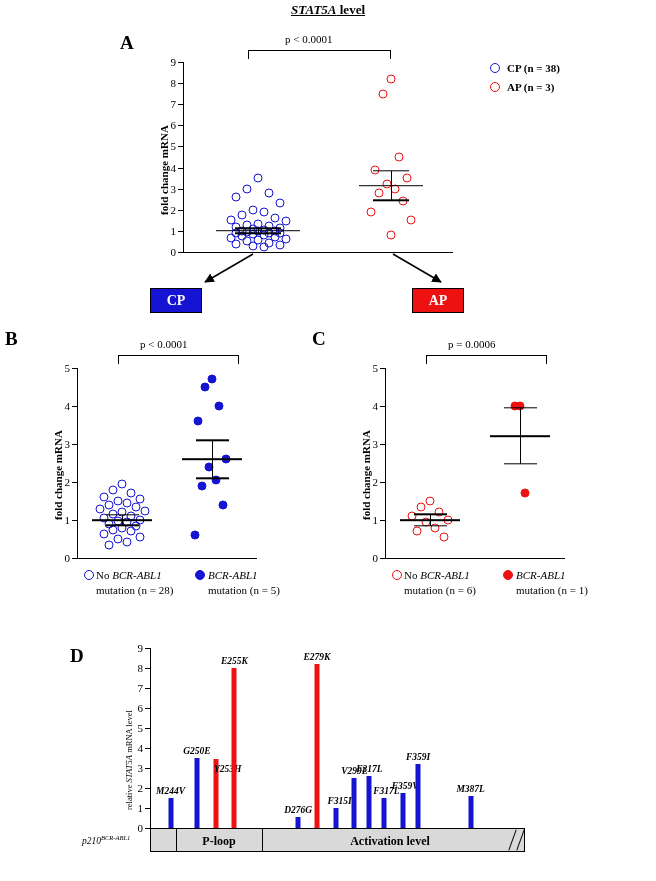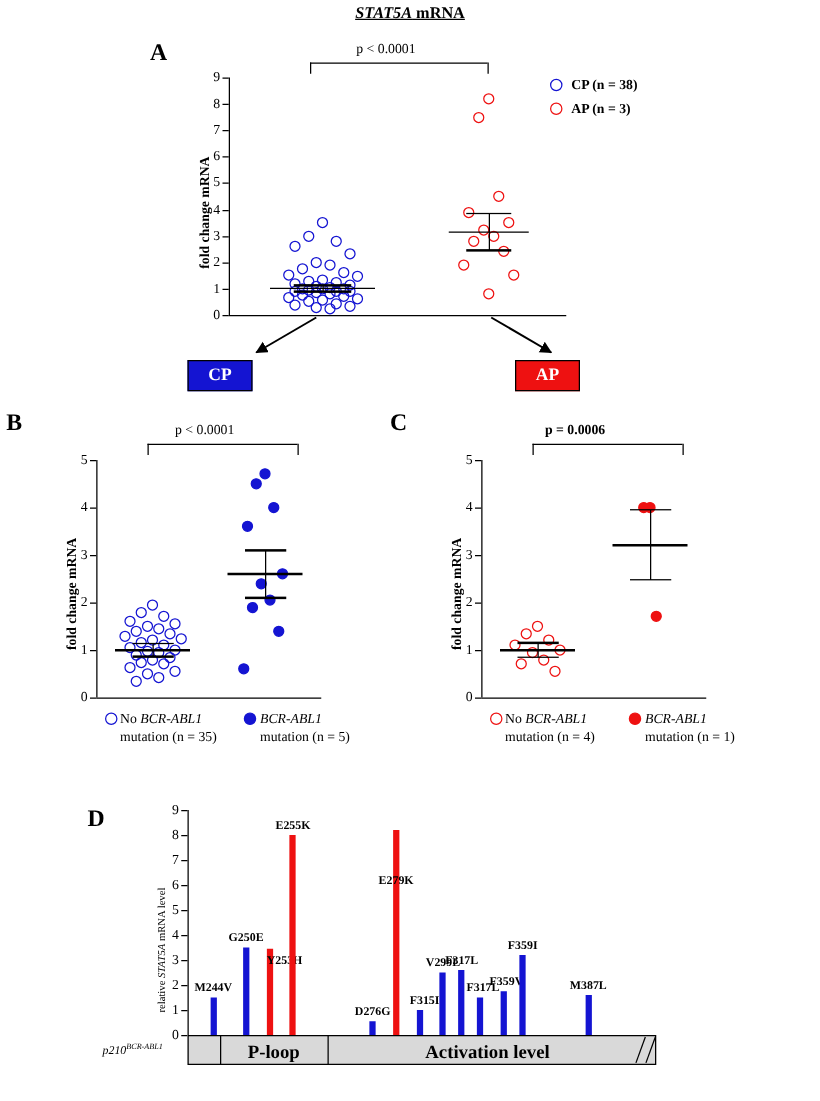--- a/index.html
+++ b/index.html
@@ -87,40 +87,40 @@
            transform:translate(-50%,-50%); }
 
   
   .d-ytitle {
     position:absolute; font-size:8.5px; transform-origin:0 0;
     transform:rotate(-90deg); white-space:nowrap;
   }
   .d-ytitle .ital { font-style:italic; }
   .mutbar { position:absolute; bottom:0; transform:translateX(-50%); }
   .mutlabel {
-    position:absolute; font-size:9.5px; font-weight:bold;
+    position:absolute; font-size:9.5px; font-style:italic; font-weight:bold;
     white-space:nowrap; transform:translateX(-50%);
   }
   .protein-bar {
     position:absolute; background:#d9d9d9; border:1.2px solid #000;
   }
   .dom-div { position:absolute; width:1.2px; background:#000; }
   .dom-label {
-    position:absolute; font-size:15px; font-weight:bold; white-space:nowrap;
+    position:absolute; font-size:12px; font-weight:bold; white-space:nowrap;
     transform:translateX(-50%);
   }
   .p210 { position:absolute; font-size:9.5px; font-style:italic; white-space:nowrap; }
   .p210 sup { font-size:6.5px; }
   .slash { position:absolute; width:1.2px; height:22px; background:#000; }
 </style>
 </head>
 <body>
 
 <div class="fig-title">
-  <u><span class="ital">STAT5A</span><span> mRNA</span></u>
+  <u><span class="ital">STAT5A</span><span> level</span></u>
 </div>
 
 <div class="panel-letter" style="left:120px; top:32px;">A</div>
 
 <div class="plot" id="plotA" style="left:183px; top:62px; width:270px; height:190px;">
   <div class="axis-y" style="height:190px;"></div>
   <div class="axis-x" style="left:0; top:190px; width:270px;"></div>
   <div id="A-ticks">
       <div class="ytick" style="top: 0px;"></div>
       <div class="ylabelnum" style="top: 0px;">9</div>
@@ -206,21 +206,21 @@
       <div class="errcap" style="left: 190.4px; width: 35.2px; top: 138.278px;"></div>
     </div>
 </div>
 <div class="ytitle" style="left:158px; top:215px;">fold change mRNA</div>
 
 <div class="pval" style="left:285px; top:33px;">p &lt; 0.0001</div>
 <div class="pbar" style="left:248px; top:50px; width:142px;"></div>
 <div class="pbar-l" style="left:248px; top:50px; height:9px;"></div>
 <div class="pbar-r" style="left:390px; top:50px; height:9px;"></div>
 
-<div class="legend" style="left:440px; top:62px;">
+<div class="legend" style="left:490px; top:62px;">
   <div class="row">
     <span class="mk b"></span>
     <span>CP (n = 38)</span>
   </div>
   <div class="row">
     <span class="mk r"></span>
     <span>AP (n = 3)</span>
   </div>
 </div>
 
@@ -310,21 +310,21 @@
 <div class="ytitle" style="left:52px; top:520px;">fold change mRNA</div>
 
 <div class="pval" style="left:140px; top:338px;">p &lt; 0.0001</div>
 <div class="pbar" style="left:118px; top:355px; width:120px;"></div>
 <div class="pbar-l" style="left:118px; top:355px; height:9px;"></div>
 <div class="pbar-r" style="left:238px; top:355px; height:9px;"></div>
 
 <div class="xmark open-blue" style="left:89px; top:575px; border:1.5px solid #1414d2;"></div>
 <div class="xcat" style="left:96px; top:568px; text-align:left;">
   <span>No </span><span class="ital">BCR-ABL1</span><br>
-  <span>mutation (n = 35)</span>
+  <span>mutation (n = 28)</span>
 </div>
 
 <div class="xmark fill-blue" style="left:200px; top:575px; background:#1414d2; border:1.5px solid #1414d2;"></div>
 <div class="xcat" style="left:208px; top:568px; text-align:left;">
   <span class="ital">BCR-ABL1</span><br>
   <span>mutation (n = 5)</span>
 </div>
 
 <div class="panel-letter" style="left:312px; top:328px;">C</div>
 
@@ -365,29 +365,29 @@
       <div class="errcap" style="left: 28.5px; width: 33px; top: 146.3px;"></div>
       <div class="errcap" style="left: 28.5px; width: 33px; top: 157.7px;"></div>
       <div class="meanline" style="left: 105px; width: 60px; top: 68.4px;"></div>
       <div class="errbar" style="left: 135px; top: 39.9px; height: 55.86px;"></div>
       <div class="errcap" style="left: 118.5px; width: 33px; top: 39.9px;"></div>
       <div class="errcap" style="left: 118.5px; width: 33px; top: 95.76px;"></div>
     </div>
 </div>
 <div class="ytitle" style="left:360px; top:520px;">fold change mRNA</div>
 
-<div class="pval" style="left:436px; top:338px;font-weight:bold;">p = 0.0006</div>
+<div class="pval" style="left:448px; top:338px;">p = 0.0006</div>
 <div class="pbar" style="left:426px; top:355px; width:120px;"></div>
 <div class="pbar-l" style="left:426px; top:355px; height:9px;"></div>
 <div class="pbar-r" style="left:546px; top:355px; height:9px;"></div>
 
 <div class="xmark open-red" style="left:397px; top:575px; border:1.5px solid #ee1111;"></div>
 <div class="xcat" style="left:404px; top:568px; text-align:left;">
   <span>No </span><span class="ital">BCR-ABL1</span><br>
-  <span>mutation (n = 4)</span>
+  <span>mutation (n = 6)</span>
 </div>
 
 <div class="xmark fill-red" style="left:508px; top:575px; background:#ee1111; border:1.5px solid #ee1111;"></div>
 <div class="xcat" style="left:516px; top:568px; text-align:left;">
   <span class="ital">BCR-ABL1</span><br>
   <span>mutation (n = 1)</span>
 </div>
 
 <div class="panel-letter" style="left:70px; top:645px;">D</div>
 
@@ -420,21 +420,21 @@
       <div class="mutlabel" style="left: 20.625px; top: 138px;">M244V</div>
       <div class="mutbar" style="left: 46.875px; width: 5px; height: 70px; background: rgb(20, 20, 210);"></div>
       <div class="mutlabel" style="left: 46.875px; top: 98px;">G250E</div>
       <div class="mutbar" style="left: 65.625px; width: 5px; height: 69px; background: rgb(238, 17, 17);"></div>
       <div class="mutlabel" style="left: 65.625px; top: 116px; margin-left: 12px;">Y253H</div>
       <div class="mutbar" style="left: 84.375px; width: 5px; height: 160px; background: rgb(238, 17, 17);"></div>
       <div class="mutlabel" style="left: 84.375px; top: 8px;">E255K</div>
       <div class="mutbar" style="left: 148.125px; width: 5px; height: 11px; background: rgb(20, 20, 210);"></div>
       <div class="mutlabel" style="left: 148.125px; top: 157px;">D276G</div>
       <div class="mutbar" style="left: 166.875px; width: 5px; height: 164px; background: rgb(238, 17, 17);"></div>
-      <div class="mutlabel" style="left: 166.875px; top: 4px; margin-top: 48px;">E279K</div>
+      <div class="mutlabel" style="left: 166.875px; top: 4px;">E279K</div>
       <div class="mutbar" style="left: 185.625px; width: 5px; height: 20px; background: rgb(20, 20, 210);"></div>
       <div class="mutlabel" style="left: 189.625px; top: 148px;">F315I</div>
       <div class="mutbar" style="left: 204.375px; width: 5px; height: 50px; background: rgb(20, 20, 210);"></div>
       <div class="mutlabel" style="left: 204.375px; top: 118px;">V299L</div>
       <div class="mutbar" style="left: 219.375px; width: 5px; height: 52px; background: rgb(20, 20, 210);"></div>
       <div class="mutlabel" style="left: 219.375px; top: 116px;">F317L</div>
       <div class="mutbar" style="left: 234.375px; width: 5px; height: 30px; background: rgb(20, 20, 210);"></div>
       <div class="mutlabel" style="left: 236.375px; top: 138px;">F317L</div>
       <div class="mutbar" style="left: 253.125px; width: 5px; height: 35px; background: rgb(20, 20, 210);"></div>
       <div class="mutlabel" style="left: 255.125px; top: 133px;">F359V</div>

